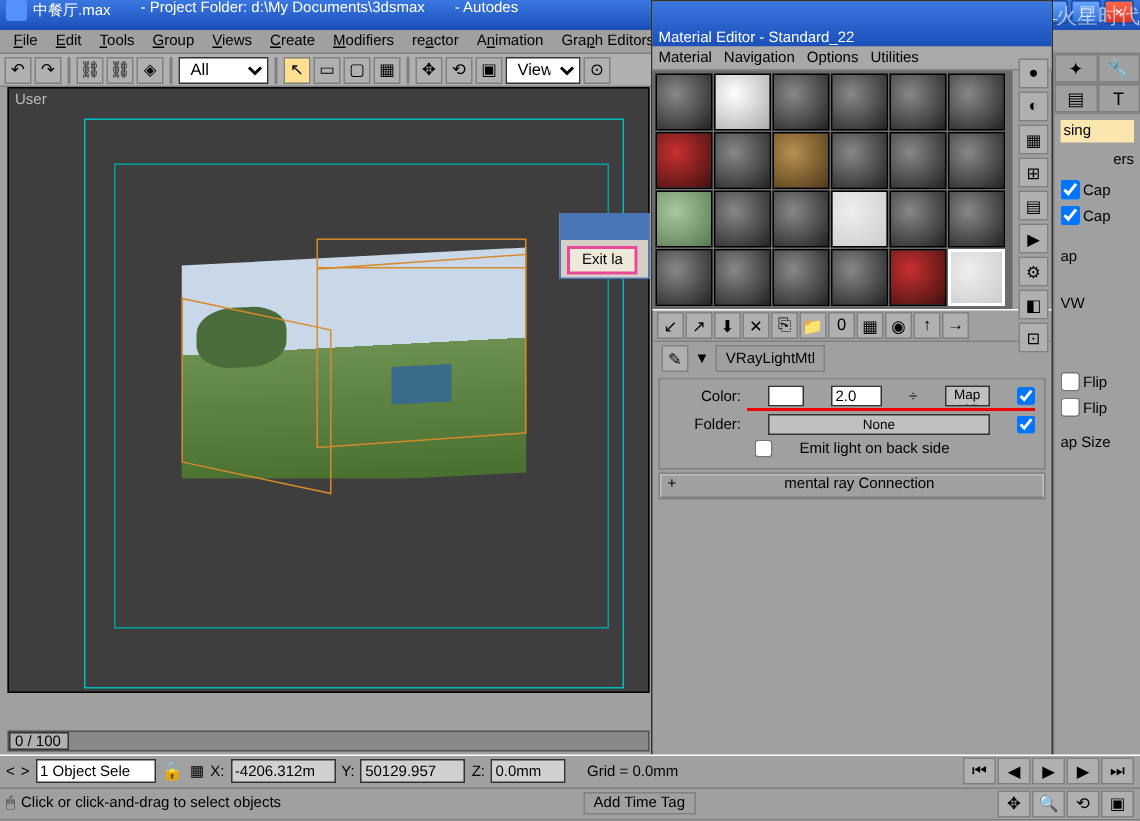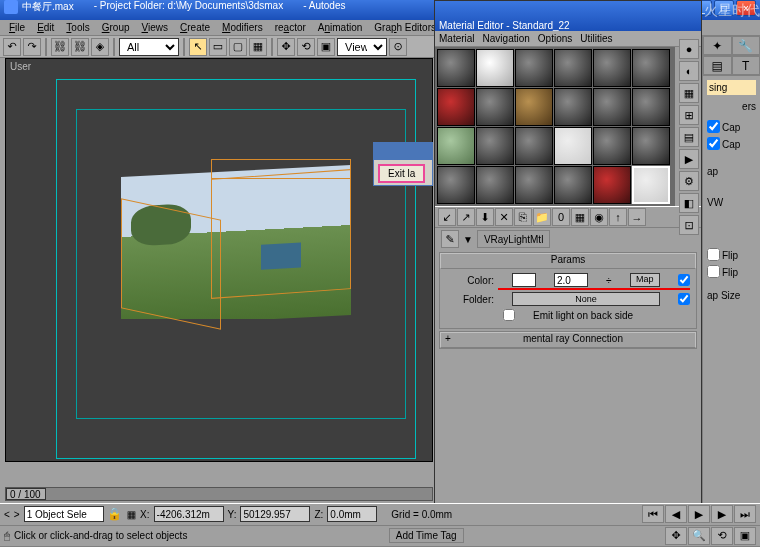--- a/index.html
+++ b/index.html
@@ -208,21 +208,20 @@
     <div class="tbtn">◉</div>
     <div class="tbtn">↑</div>
     <div class="tbtn">→</div>
   </div>
   <div class="mat-name">
     <div class="tbtn">✎</div>
     <span style="font-size:10px">▼</span>
     <button>VRayLightMtl</button>
   </div>
   <div class="rollout">
-    <div class="rollout-head">Params</div>
     <div class="rollout-body">
       <div class="param-row">
         <label>Color:</label>
         <div class="swatch"></div>
         <input class="spinner" value="2.0" style="">
         <span>÷</span>
         <button class="mapbtn">Map #85 (G17b.jpg)</button>
         <input type="checkbox" checked="" style="">
       </div>
       <div class="redline"></div>

